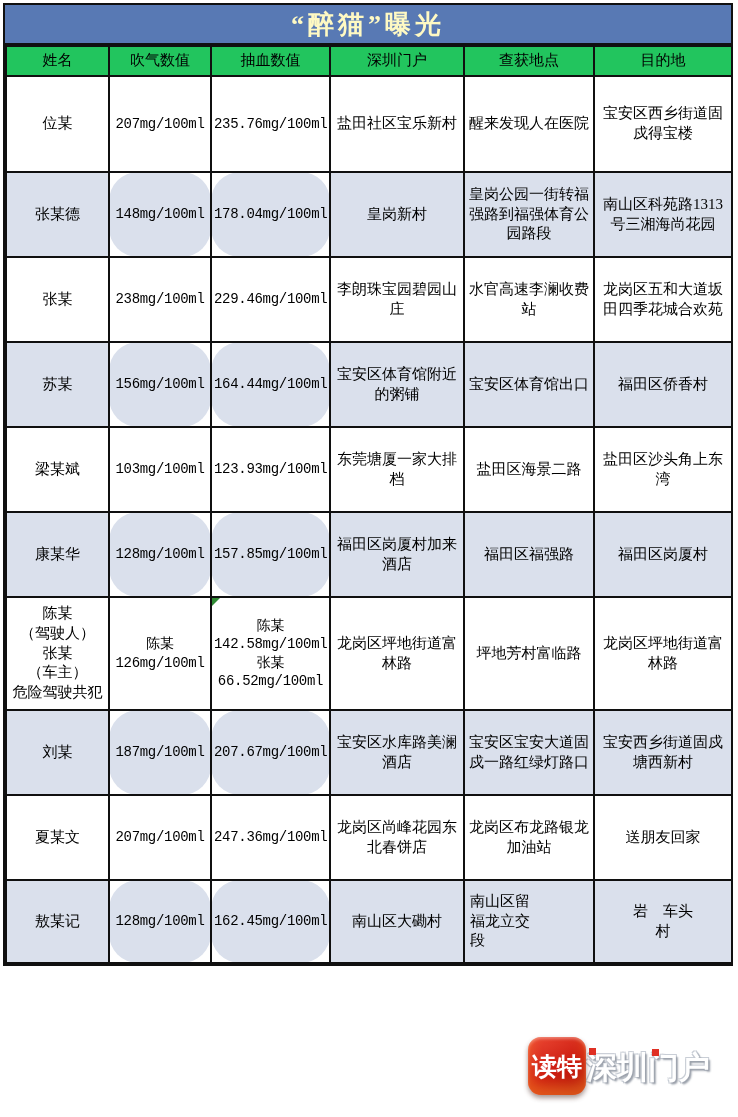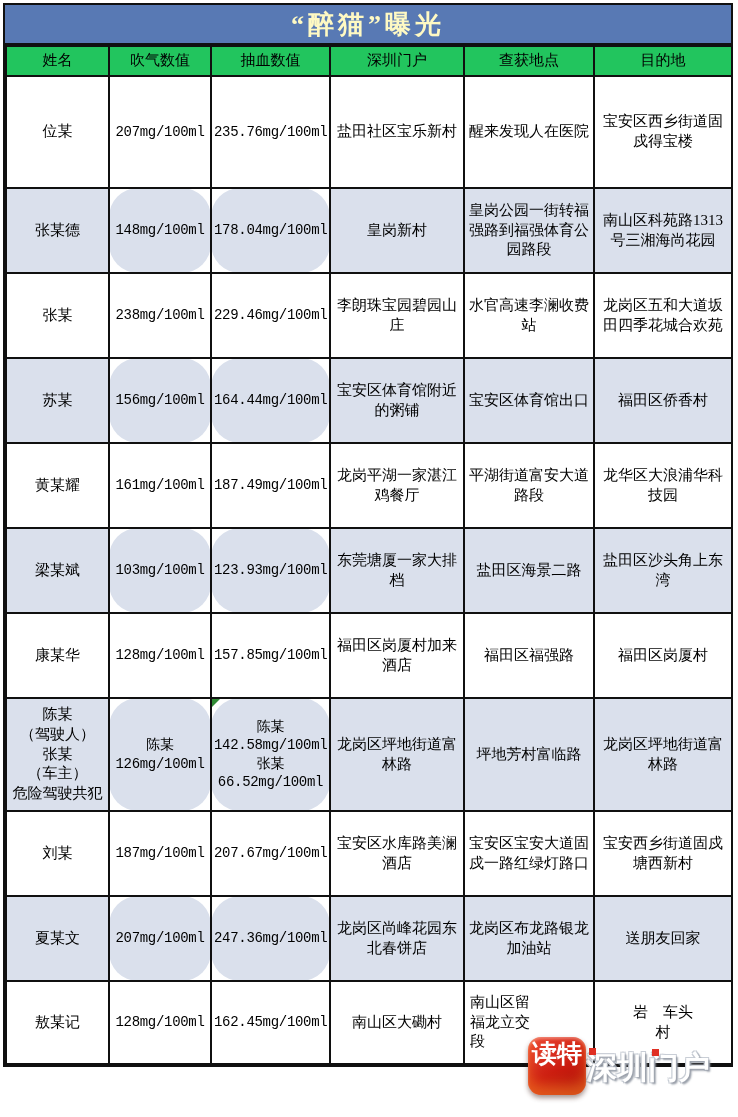--- a/index.html
+++ b/index.html
@@ -18,21 +18,21 @@
   }
   table{border-collapse:collapse;table-layout:fixed;width:100%;}
   th,td{
     border:2px solid #101010;text-align:center;vertical-align:middle;
     padding:1px 2px;white-space:pre-line;line-height:1.32;
   }
   thead tr{height:30px;}
   th{font-size:15px;font-weight:normal;background:#22c55e;}
   td{font-size:15px;background:#ffffff;}
   tbody tr{height:85px;}
-  tbody tr:first-child{height:112px;}
+  tbody tr:first-child{height:96px;}
   tbody tr.tall{height:113px;}
   tbody tr:last-child{height:83px;}
   tbody tr:nth-child(even) td{background:#DAE0EC;}
   td.c1,td.c2{
     font-family:"Liberation Mono","DejaVu Sans Mono",monospace;
     font-size:14px;letter-spacing:-0.3px;border-radius:29px;
   }
   td.note-marker{position:relative;}
   td.note-marker::before{
     content:"";position:absolute;left:0;top:0;width:0;height:0;
@@ -40,21 +40,21 @@
   }
   tbody tr:last-child td.c4{text-align:left;padding-left:5px;}
   
   .dute-icon{
     position:absolute;left:528px;top:1037px;width:58px;height:58px;z-index:6;
     border-radius:13px;
     background:linear-gradient(150deg,#ee4b36 0%,#cb1c10 55%,#a60f06 100%);
     box-shadow:0 3px 5px rgba(60,20,10,.45),
                inset 0 -10px 14px rgba(255,140,40,.55),
                inset 0 2px 3px rgba(255,255,255,.35);
-    display:flex;align-items:flex-start;justify-content:center;
+    display:flex;align-items:center;justify-content:center;
     color:#fff;font-size:25px;font-weight:bold;
     font-family:"Liberation Sans",sans-serif;
   }
   .portal-mark{
     position:absolute;left:586px;top:1047px;z-index:5;white-space:nowrap;
     color:#fff;font-size:31px;font-weight:bold;letter-spacing:0;
     font-family:Liberation Sans, sans-serif;
     text-shadow:2px 2px 2px #9aa0aa,-1px -1px 0 #c9ced6,1px -1px 0 #c9ced6,-1px 1px 0 #c9ced6,1px 1px 0 #b9bec7;
   }
   .portal-mark .dot{position:absolute;width:7px;height:7px;background:#e03024;}
@@ -110,28 +110,20 @@
           <td class="c4">水官高速李澜收费站</td>
           <td class="c5">龙岗区五和大道坂田四季花城合欢苑</td>
         </tr>
         <tr>
           <td class="c0">苏某</td>
           <td class="c1">156mg/100ml</td>
           <td class="c2">164.44mg/100ml</td>
           <td class="c3">宝安区体育馆附近的粥铺</td>
           <td class="c4">宝安区体育馆出口</td>
           <td class="c5">福田区侨香村</td>
-        </tr>
-        <tr>
-          <td class="c0">黄某耀</td>
-          <td class="c1">161mg/100ml</td>
-          <td class="c2">187.49mg/100ml</td>
-          <td class="c3">龙岗平湖一家湛江鸡餐厅</td>
-          <td class="c4">平湖街道富安大道路段</td>
-          <td class="c5">龙华区大浪浦华科技园</td>
         </tr>
         <tr>
           <td class="c0">梁某斌</td>
           <td class="c1">103mg/100ml</td>
           <td class="c2">123.93mg/100ml</td>
           <td class="c3">东莞塘厦一家大排档</td>
           <td class="c4">盐田区海景二路</td>
           <td class="c5">盐田区沙头角上东湾</td>
         </tr>
         <tr>

